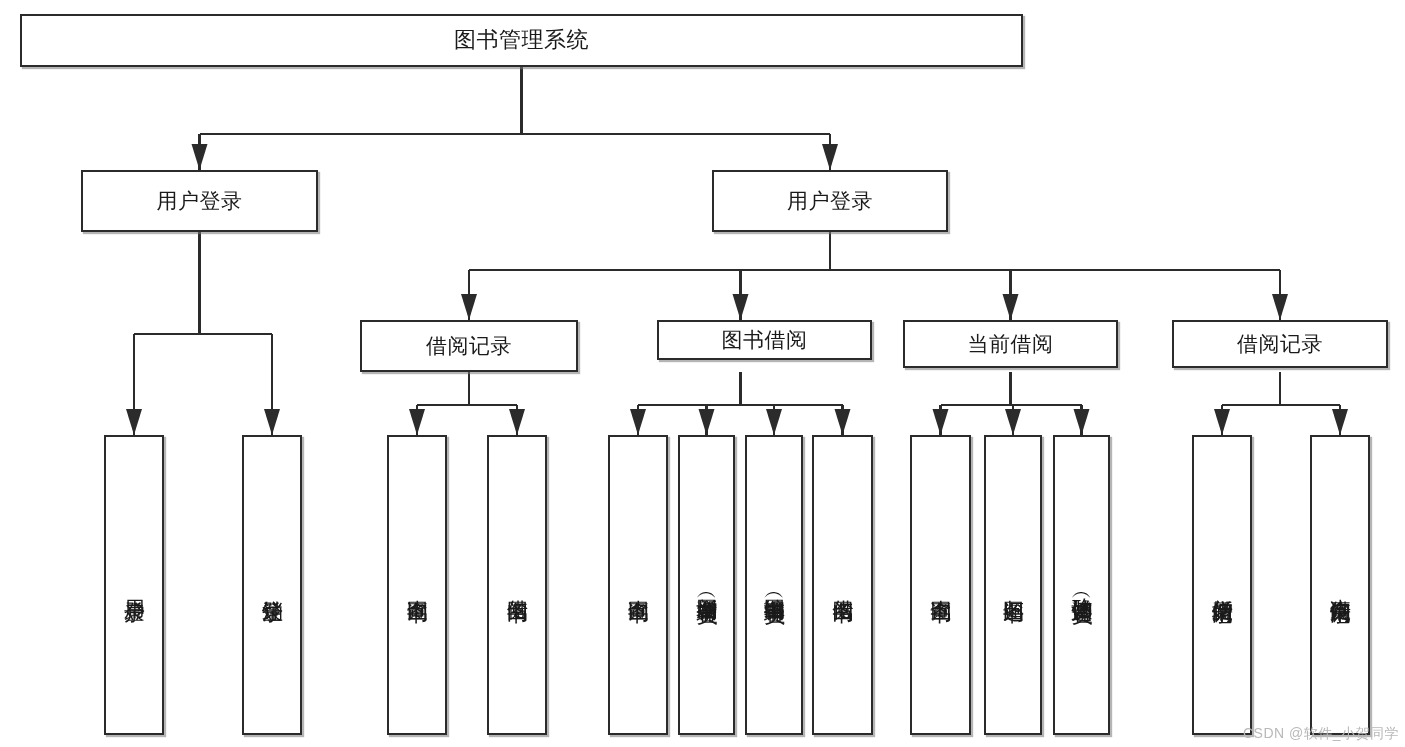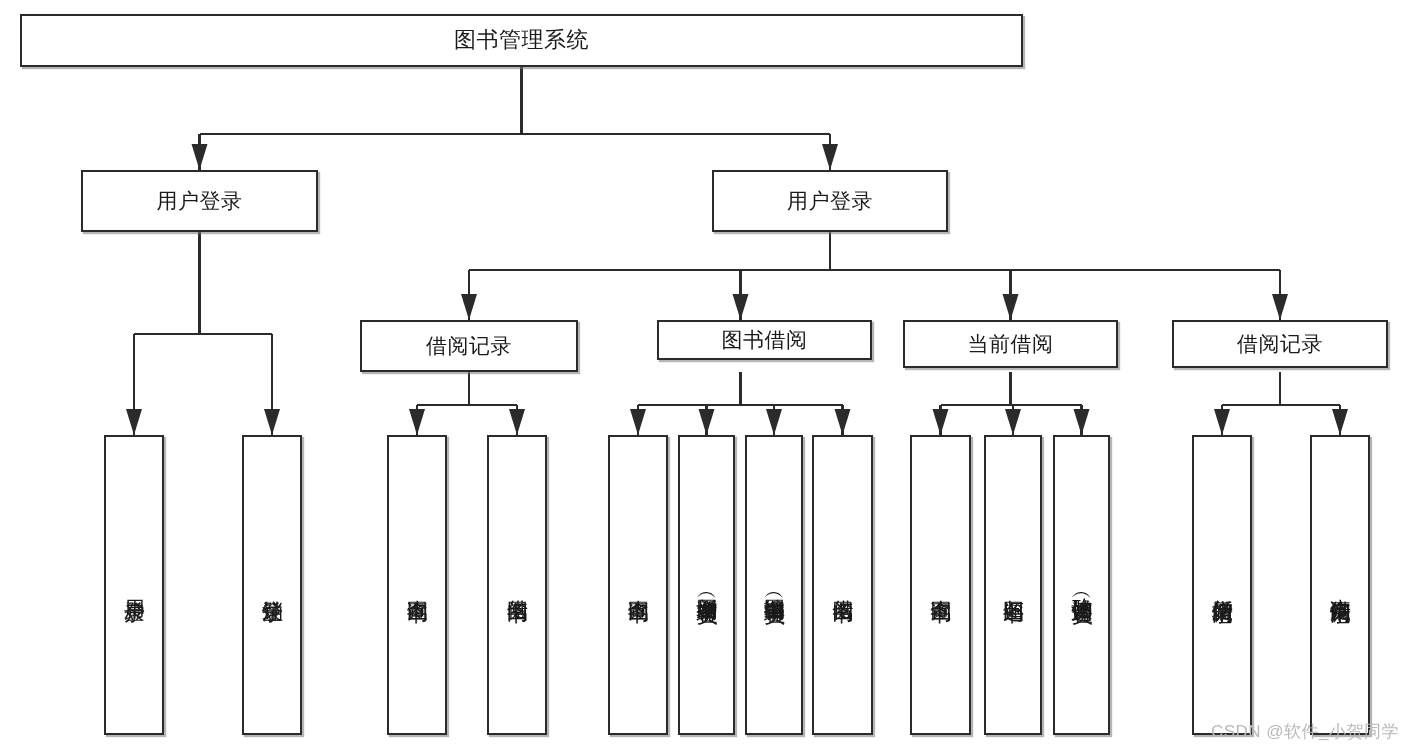--- a/index.html
+++ b/index.html
@@ -56,21 +56,21 @@
     writing-mode: vertical-rl;
     text-orientation: upright;
     white-space: nowrap;
     text-align: center;
   }
   .node.root { font-size: 22px; }
   .watermark {
     position: absolute;
     right: 6px;
     bottom: 4px;
-    font-size: 17px;
+    font-size: 14px;
     color: #b9b9b9;
     letter-spacing: 0.5px;
     user-select: none;
     white-space: nowrap;
   }
 </style>
 </head>
 <body>
 
 <div id="canvas">

